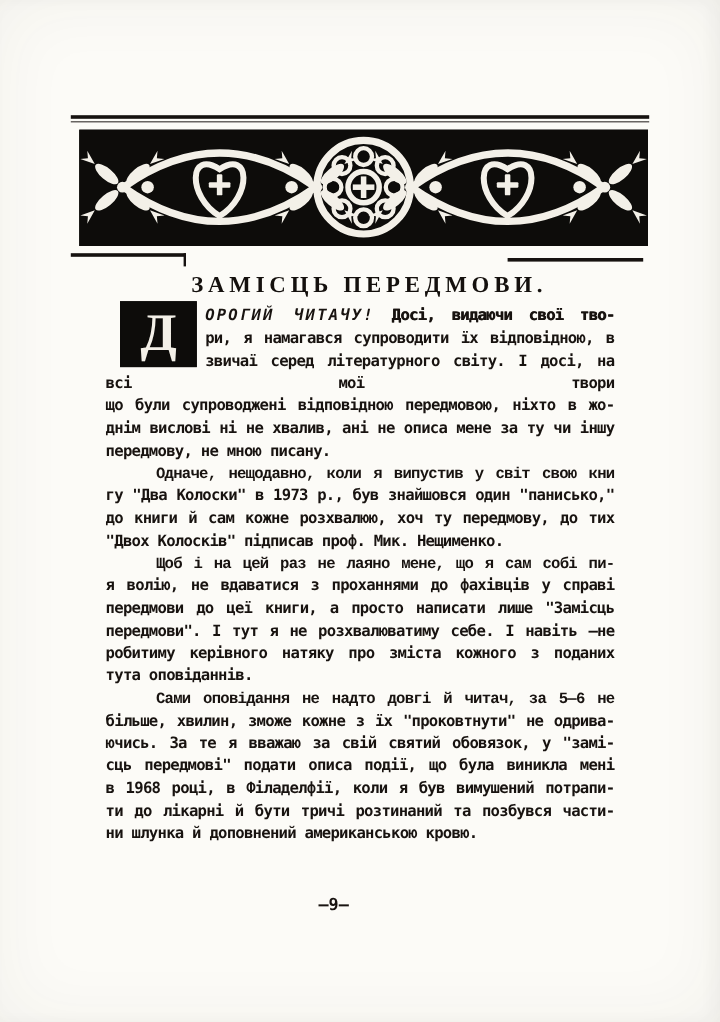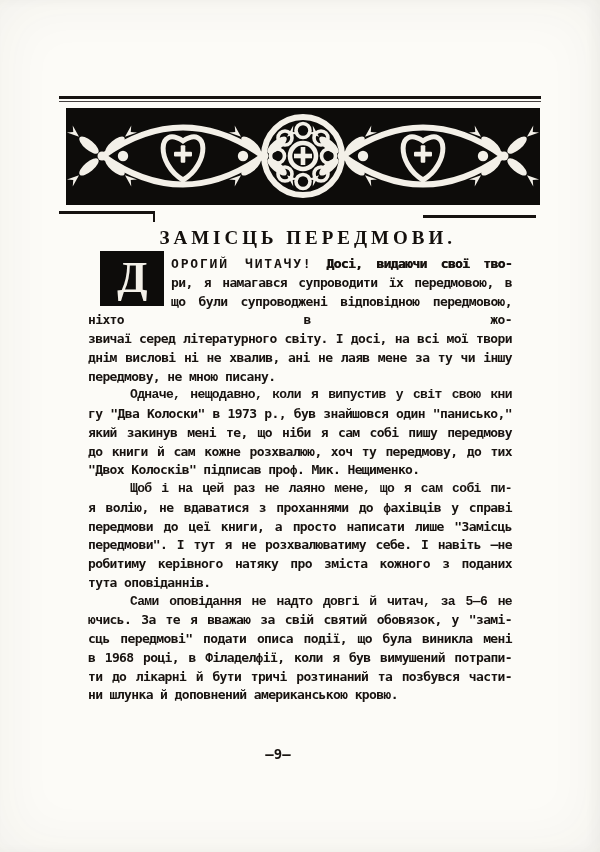--- a/index.html
+++ b/index.html
@@ -24,21 +24,21 @@
   }
   .body{
     position:absolute;left:88px;top:255px;width:424px;
     font-size:13px;font-weight:700;letter-spacing:-0.62px;line-height:18.75px;
     color:#181310;
   }
   .paragraph{margin:0;}
   .line{text-align:justify;text-align-last:justify;}
   .line.last{text-align-last:left;}
   .line.indent{text-indent:42px;font-family:Liberation Mono, monospace;}
-  .lead-in{letter-spacing:1.8px;}
+  .lead-in{font-style:italic;letter-spacing:1.8px;}
   .smudge{text-shadow:0.45px 0 0 currentColor;}
   .drop-cap{
     float:left;width:64px;height:55px;margin:-4px 7px 0 12px;
     background:#0d0c0a;color:#f3f0e8;text-align:center;
     font-family:"Liberation Serif","DejaVu Serif",serif;
     font-size:44px;line-height:54px;font-weight:700;
     box-shadow:inset 0 0 0 1px #0d0c0a;
   }
   .pagenum{
     position:absolute;left:88px;top:746px;width:380px;text-align:center;
@@ -107,43 +107,43 @@
   </div>
 
   <div class="rule title-rule-left"></div>
   <div class="rule title-rule-right"></div>
   <h1 class="title">ЗАМІСЦЬ ПЕРЕДМОВИ.</h1>
 
   <div class="body">
       <div class="paragraph">
         <div class="drop-cap">Д</div>
         <div class="line"><span class="lead-in">ОРОГИЙ ЧИТАЧУ!</span><span class="smudge"> Досі, видаючи свої тво-</span></div>
-        <div class="line">ри, я намагався супроводити їх передмовою, в</div>
+        <div class="line">ри, я намагався супроводити їх відповідною, в</div>
+        <div class="line">звичаї серед літературного світу. І досі, на всі мої твори</div>
         <div class="line">що були супроводжені відповідною передмовою, ніхто в жо-</div>
-        <div class="line">звичаї серед літературного світу. І досі, на всі мої твори</div>
-        <div class="line">днім вислові ні не хвалив, ані не лаяв мене за ту чи іншу</div>
+        <div class="line">днім вислові ні не хвалив, ані не описа мене за ту чи іншу</div>
         <div class="line last">передмову, не мною писану.</div>
       </div>
       <div class="paragraph">
         <div class="line indent">Одначе, нещодавно, коли я випустив у світ свою кни</div>
         <div class="line">гу "Два Колоски" в 1973 р., був знайшовся один "панисько,"</div>
-        <div class="line">який закинув мені те, що ніби я сам собі пишу передмову</div>
         <div class="line">до книги й сам кожне розхвалюю, хоч ту передмову, до тих</div>
         <div class="line last">"Двох Колосків" підписав проф. Мик. Нещименко.</div>
       </div>
       <div class="paragraph">
         <div class="line indent">Щоб і на цей раз не лаяно мене, що я сам собі пи-</div>
         <div class="line">я волію, не вдаватися з проханнями до фахівців у справі</div>
         <div class="line">передмови до цеї книги, а просто написати лише "Замісць</div>
         <div class="line">передмови". І тут я не розхвалюватиму себе. І навіть —не</div>
         <div class="line">робитиму керівного натяку про зміста кожного з поданих</div>
         <div class="line last">тута оповіданнів.</div>
       </div>
       <div class="paragraph">
         <div class="line indent">Сами оповідання не надто довгі й читач, за 5—6 не</div>
+        <div class="line">більше, хвилин, зможе кожне з їх "проковтнути" не одрива-</div>
         <div class="line">ючись. За те я вважаю за свій святий обовязок, у "замі-</div>
         <div class="line">сць передмові" подати описа події, що була виникла мені</div>
         <div class="line">в 1968 році, в Філаделфії, коли я був вимушений потрапи-</div>
         <div class="line">ти до лікарні й бути тричі розтинаний та позбувся части-</div>
         <div class="line last">ни шлунка й доповнений американською кровю.</div>
       </div>
     </div>
 
   <div class="pagenum">—9—</div>
 </div>

